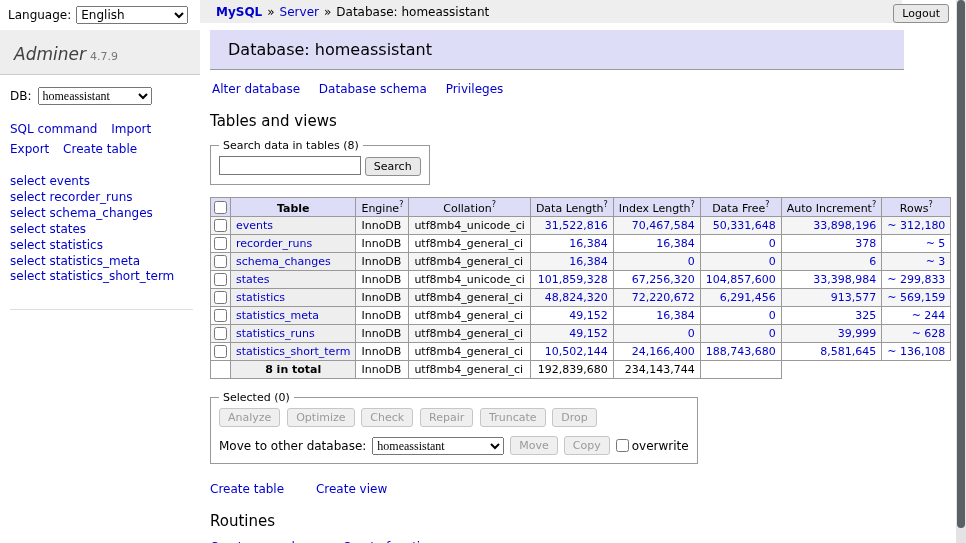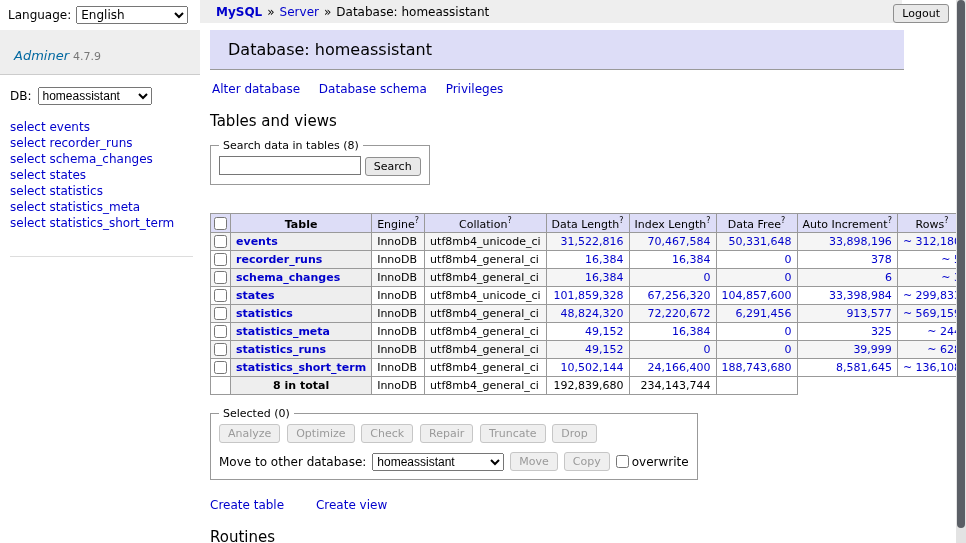--- a/index.html
+++ b/index.html
@@ -24,34 +24,34 @@
   .breadcrumb .sep { color: #000; }
   .bc-current { color: #000; }
   .logout-btn { position: absolute; top: 4px; right: 17px; }
 
   button {
     font-family: inherit; font-size: 11px; color: #000;
     background: #e9e9e9; border: 1px solid #8f8f8f; border-radius: 3px; padding: 2px 8px;
     cursor: pointer;
   }
   button:disabled { color: #9a9a9a; border-color: #c6c6c6; background: #efefef; cursor: default; }
-  select { font-family: Liberation Sans, sans-serif; }
+  select { font-family: Liberation Serif, serif; }
   input[type="checkbox"] { margin: 0; vertical-align: middle; }
 
   
   .scrollbar { position: absolute; top: 0; right: 0; width: 10px; height: 543px; background: #e3e3e3; }
   .scrollbar .thumb { position: absolute; top: 0; left: 1px; width: 8px; height: 528px; background: #5b5f66; border-radius: 4px; }
 
   
   .sidebar { position: absolute; top: 30px; left: 0; width: 200px; }
   .sidebar h1 {
     margin: 0; background: #eee; border-bottom: 1px solid #ccc;
     padding: 9px 14px; font-weight: normal; line-height: 1.1;
   }
-  .sidebar h1 .brand { font-size: 13px; color: #0369a1; font-style: italic; }
+  .sidebar h1 .brand { font-size: 17px; color: #404040; font-style: italic; }
   .sidebar h1 .ver { font-size: 11px; color: #777; margin-left: 4px; font-style: normal; }
   .db-row { margin: 12px 0 0 10px; display: flex; align-items: center; gap: 6px; }
   .db-row select { width: 114px; font-size: 12px; }
   .sidebar-actions { margin: 15px 0 0 10px; line-height: 1.6; }
   .sidebar-actions a { margin-right: 10px; }
   .table-links { margin: 15px 0 0 10px; padding-bottom: 24px; border-bottom: 1px solid #ddd; width: 183px; }
   .table-links a { display: block; line-height: 1.33; }
 
   
   .main { position: absolute; top: 30px; left: 210px; width: 694px; }
@@ -60,27 +60,27 @@
     padding: 10px 18px; font-size: 16px; font-weight: normal;
   }
   .main-links { margin: 12px 0 16px 2px; }
   .main-links a { margin-right: 15px; }
   h3 { font-size: 15px; font-weight: normal; margin: 16px 0 0 0; }
 
   fieldset { display: inline-block; border: 1px solid #999; margin: 9px 0 0 0; padding: 4px 8px 8px; }
   legend { font-size: 11px; padding: 0 4px; }
   .search-input { width: 142px; height: 19px; border: 1px solid #767676; font-size: 12px; padding: 1px 3px; font-family: inherit; }
 
-  table { border-collapse: collapse; margin-top: 28px; font-size: 11px; }
+  table { border-collapse: collapse; margin-top: 12px; font-size: 11px; }
   th, td { border: 1px solid #999; padding: 2px 5px; height: 18px; white-space: nowrap; }
   thead th { background: #ddddf7; text-align: center; font-weight: normal; }
   thead th.col-table { font-weight: bold; }
   sup { font-size: 8px; }
   tbody th { background: #eee; text-align: left; font-weight: bold; }
-  tbody th a { font-weight: bold; }
+  tbody th a { font-weight: normal; }
   tbody tr:nth-child(odd) td { background: #f5f5f5; }
   td.num { text-align: right; }
   .c-check { width: 23px; text-align: center; padding: 1px 3px; }
   .total-row th { background: #eee; }
   .total-row td.num { color: #000; }
   col.w-table { width: 120px; } col.w-eng { width: 46px; } col.w-coll { width: 98px; }
   col.w-dl { width: 70px; } col.w-il { width: 74px; } col.w-df { width: 62px; }
   col.w-ai { width: 80px; } col.w-rows { width: 56px; }
 
   .selected-fs { margin-top: 12px; }
@@ -119,20 +119,26 @@
     <span class="brand">Adminer</span><span class="ver">4.7.9</span>
   </h1>
 
   <div class="db-row">
     <span>DB:</span>
     <select>
       <option>homeassistant</option>
     </select>
   </div>
 
+  <div class="sidebar-actions">
+    <a>SQL command</a>
+    <a>Import</a><br>
+    <a>Export</a>
+    <a>Create table</a>
+  </div>
 
   <div class="table-links">
 
       <a>select events</a>
 
       <a>select recorder_runs</a>
 
       <a>select schema_changes</a>
 
       <a>select states</a>

